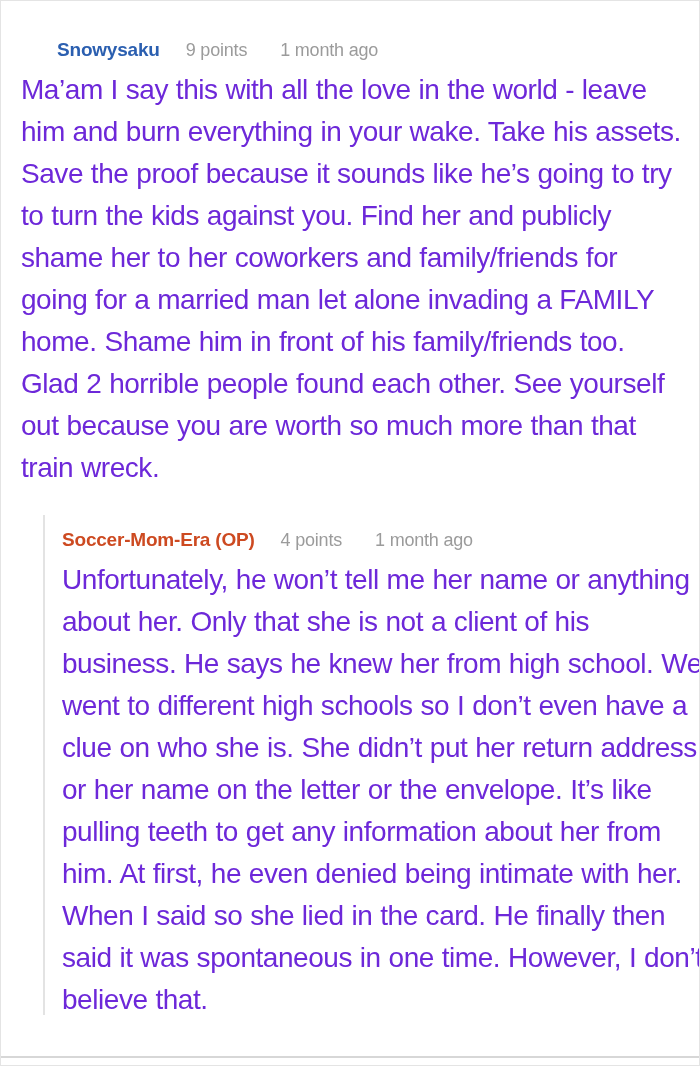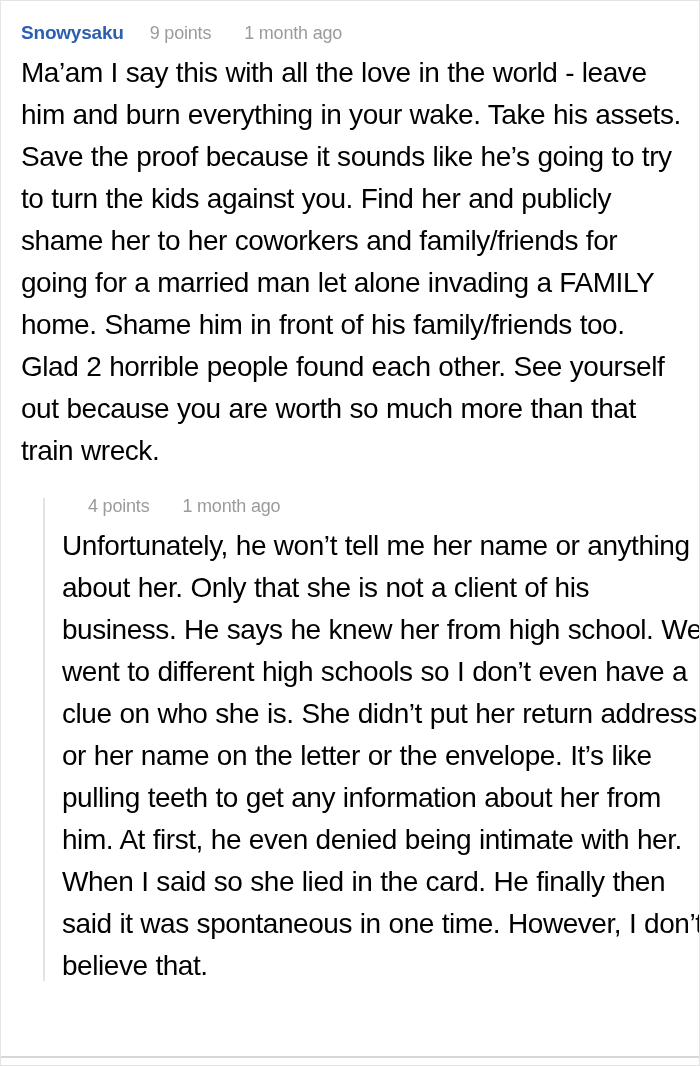--- a/index.html
+++ b/index.html
@@ -26,32 +26,32 @@
     margin: 0 0 7px 0;
     line-height: 24px;
     white-space: nowrap;
   }
   .author {
     font-size: 19px;
     font-weight: bold;
     text-decoration: none;
     letter-spacing: -0.2px;
   }
-  .author.blue { color: #2b5fb0; }
+  .author.blue { color: #2b5fb0; margin-left: 36px; }
   .author.orange { color: #cd4a21; }
   .meta {
     color: #9b9b9b;
     font-size: 18px;
     letter-spacing: -0.2px;
   }
-  .meta.points { margin-left: 26px; }
+  .meta.points { margin-left: 26px; margin-top: 17px; }
   .meta.time { margin-left: 33px; }
   .comment-body {
     margin: 0;
-    color: #000000;
+    color: #6d28d9;
     font-size: 28px;
     line-height: 42px;
     letter-spacing: -0.45px;
     word-spacing: 0.5px;
   }
   .top-comment .comment-body { width: 664px; }
   .reply {
     position: relative;
     margin: 22px 0 0 22px;
     padding-left: 19px;
@@ -86,20 +86,21 @@
         <a href="#" class="author blue">Snowysaku</a>
         <span class="meta points">9 points</span>
         <span class="meta time">1 month ago</span>
       </div>
       <p class="comment-body">Ma’am I say this with all the love in the world - leave him and burn everything in your wake. Take his assets. Save the proof because it sounds like he’s going to try to turn the kids against you. Find her and publicly shame her to her coworkers and family/friends for going for a married man let alone invading a FAMILY home. Shame him in front of his family/friends too. Glad 2 horrible people found each other. See yourself out because you are worth so much more than that train wreck.</p>
     </article>
 
     <article class="reply">
       <div class="thread-line"></div>
       <div class="comment-header">
+        <a href="#" class="author orange">Soccer-Mom-Era (OP)</a>
         <span class="meta points">4 points</span>
         <span class="meta time">1 month ago</span>
       </div>
       <p class="comment-body">Unfortunately, he won’t tell me her name or anything about her. Only that she is not a client of his business. He says he knew her from high school. We went to different high schools so I don’t even have a clue on who she is. She didn’t put her return address or her name on the letter or the envelope. It’s like pulling teeth to get any information about her from him. At first, he even denied being intimate with her. When I said so she lied in the card. He finally then said it was spontaneous in one time. However, I don’t believe that.</p>
     </article>
 
   </div>
   <div class="bottom-rule"></div>
 </div>
 

